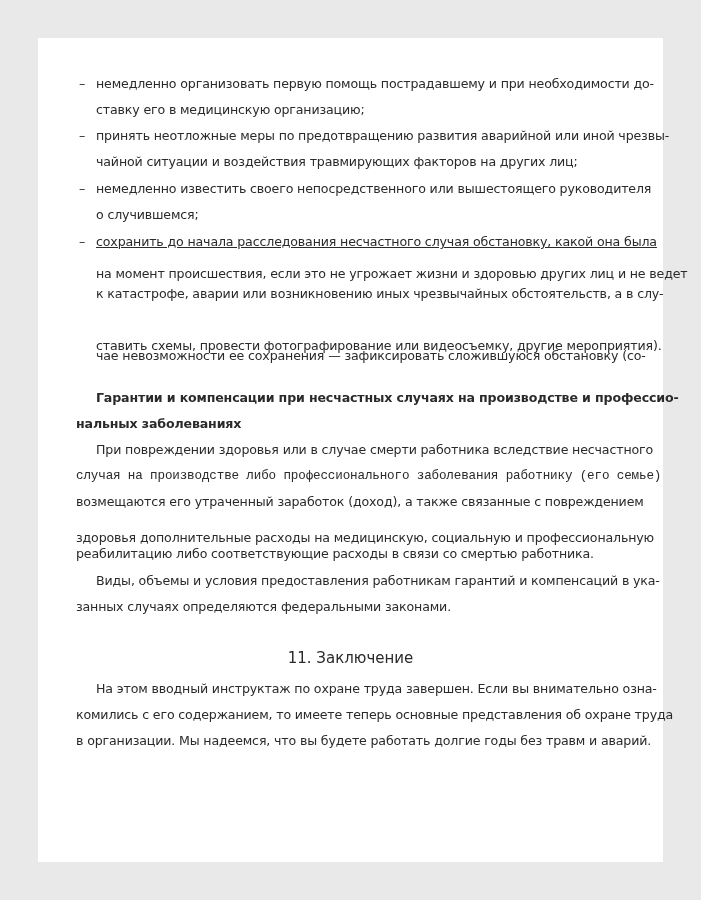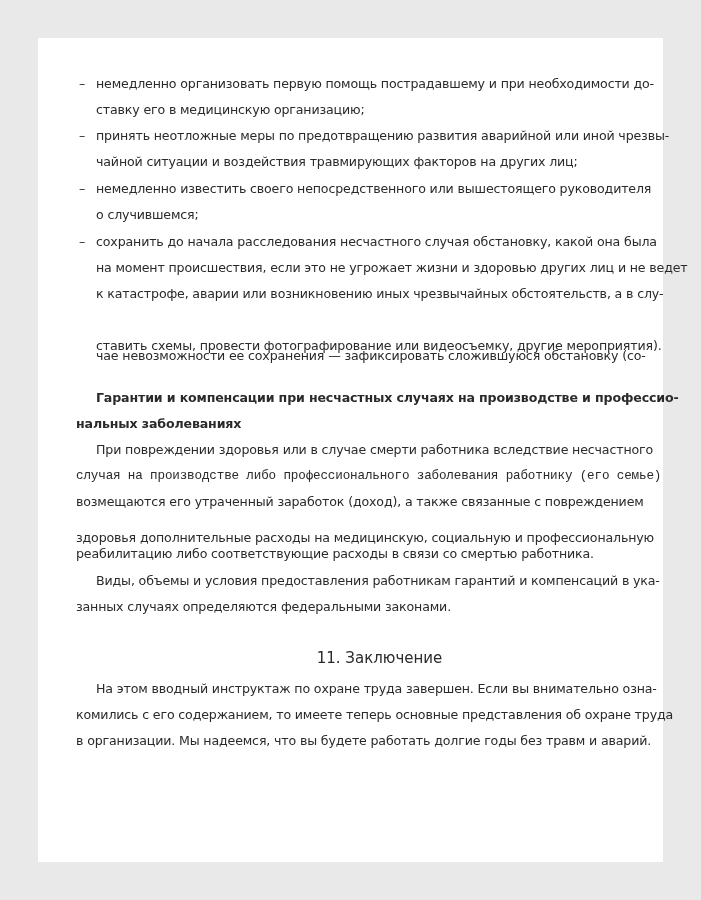--- a/index.html
+++ b/index.html
@@ -27,21 +27,20 @@
     .jl { text-align: justify; text-align-last: justify; }
     .dash { position: absolute; font-size: 12.6px; line-height: 16px; }
     .bold { font-weight: bold; }
     .heading {
       position: absolute;
       left: 0; width: 625px;
       text-align: center;
       font-size: 15px;
       line-height: 18px;
       color: #2a2a2a;
-      padding-left: 29px;
     }
   </style>
 </head>
 <body>
 
 <div class="page">
 
   <div>
     <span class="dash" style="left:41px; top:38px;">–</span>
     <div class="line jl" style="left:58px; top:38px; width:532px;">немедленно организовать первую помощь пострадавшему и при необходимости до-</div>
@@ -55,22 +54,22 @@
   </div>
 
   <div>
     <span class="dash" style="left:41px; top:143px;">–</span>
     <div class="line jl" style="left:58px; top:143px; width:532px;">немедленно известить своего непосредственного или вышестоящего руководителя</div>
     <div class="line" style="left:58px; top:169px;">о случившемся;</div>
   </div>
 
   <div>
     <span class="dash" style="left:41px; top:196px;">–</span>
-    <div class="line jl" style="left:58px; top:196px; width:532px;">сохранить до начала расследования несчастного случая обстановку, какой она была</div>
-    <div class="line jl" style="left:58px; top:222px; width:532px;">на момент происшествия, если это не угрожает жизни и здоровью других лиц и не ведет</div>
+    <div class="line jl" style="left:58px; top:196px; width:532px;text-decoration:underline;">сохранить до начала расследования несчастного случая обстановку, какой она была</div>
+    <div class="line jl" style="left:58px; top:228px; width:532px;">на момент происшествия, если это не угрожает жизни и здоровью других лиц и не ведет</div>
     <div class="line jl" style="left:58px; top:248px; width:532px;">к катастрофе, аварии или возникновению иных чрезвычайных обстоятельств, а в слу-</div>
     <div class="line jl" style="left:58px; top:274px; width:532px;margin-top:36px;">чае невозможности ее сохранения — зафиксировать сложившуюся обстановку (со-</div>
     <div class="line" style="left:58px; top:300px;">ставить схемы, провести фотографирование или видеосъемку, другие мероприятия).</div>
   </div>
 
   <div>
     <div class="line jl bold" style="left:58px; top:352px; width:532px;">Гарантии и компенсации при несчастных случаях на производстве и профессио-</div>
     <div class="line bold" style="left:38px; top:378px;">нальных заболеваниях</div>
   </div>
 

